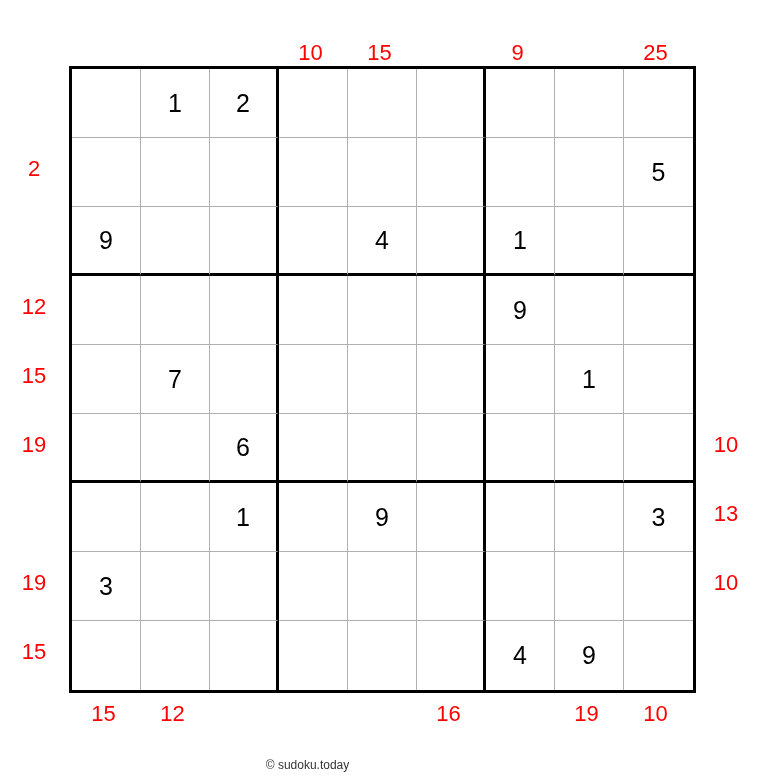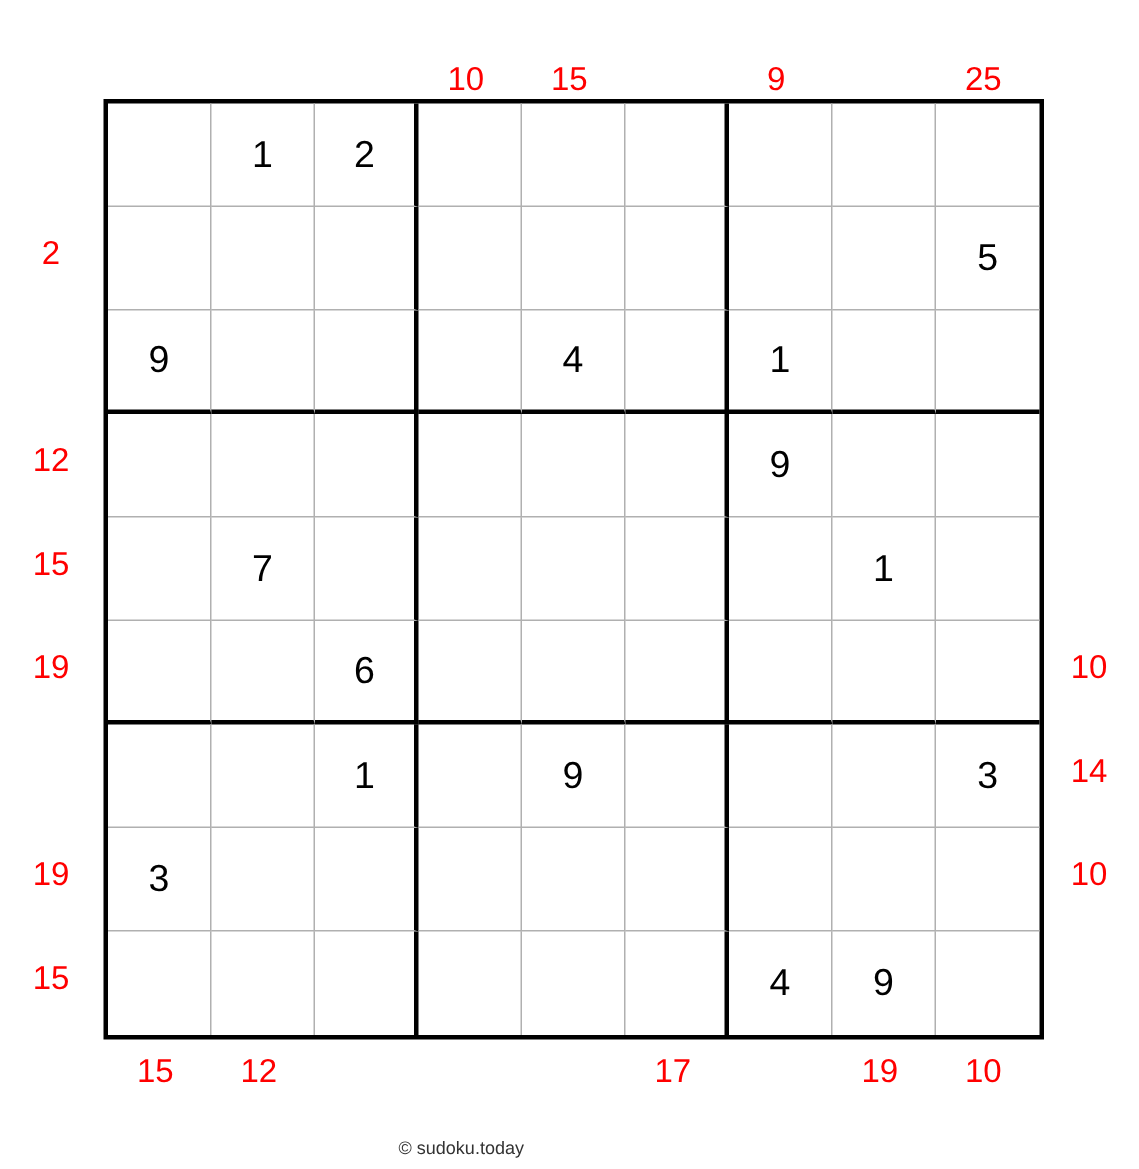--- a/index.html
+++ b/index.html
@@ -113,42 +113,42 @@
   <div class="sum sum-top" style="left:414px"></div>
   <div class="sum sum-top" style="left:483px">9</div>
   <div class="sum sum-top" style="left:552px"></div>
   <div class="sum sum-top" style="left:621px">25</div>
 
   <div class="sum sum-bottom" style="left:69px">15</div>
   <div class="sum sum-bottom" style="left:138px">12</div>
   <div class="sum sum-bottom" style="left:207px"></div>
   <div class="sum sum-bottom" style="left:276px"></div>
   <div class="sum sum-bottom" style="left:345px"></div>
-  <div class="sum sum-bottom" style="left:414px">17</div>
+  <div class="sum sum-bottom" style="left:414px">16</div>
   <div class="sum sum-bottom" style="left:483px"></div>
   <div class="sum sum-bottom" style="left:552px">19</div>
   <div class="sum sum-bottom" style="left:621px">10</div>
 
   <div class="sum sum-left" style="top:89px"></div>
   <div class="sum sum-left" style="top:158px">2</div>
   <div class="sum sum-left" style="top:227px"></div>
   <div class="sum sum-left" style="top:296px">12</div>
   <div class="sum sum-left" style="top:365px">15</div>
   <div class="sum sum-left" style="top:434px">19</div>
   <div class="sum sum-left" style="top:503px"></div>
   <div class="sum sum-left" style="top:572px">19</div>
   <div class="sum sum-left" style="top:641px">15</div>
 
   <div class="sum sum-right" style="top:89px"></div>
   <div class="sum sum-right" style="top:158px"></div>
   <div class="sum sum-right" style="top:227px"></div>
   <div class="sum sum-right" style="top:296px"></div>
   <div class="sum sum-right" style="top:365px"></div>
   <div class="sum sum-right" style="top:434px">10</div>
-  <div class="sum sum-right" style="top:503px">14</div>
+  <div class="sum sum-right" style="top:503px">13</div>
   <div class="sum sum-right" style="top:572px">10</div>
   <div class="sum sum-right" style="top:641px"></div>
 
   <div id="grid">
 
     <div class="cell"></div>
     <div class="cell">1</div>
     <div class="cell block-right">2</div>
     <div class="cell"></div>
     <div class="cell"></div>

